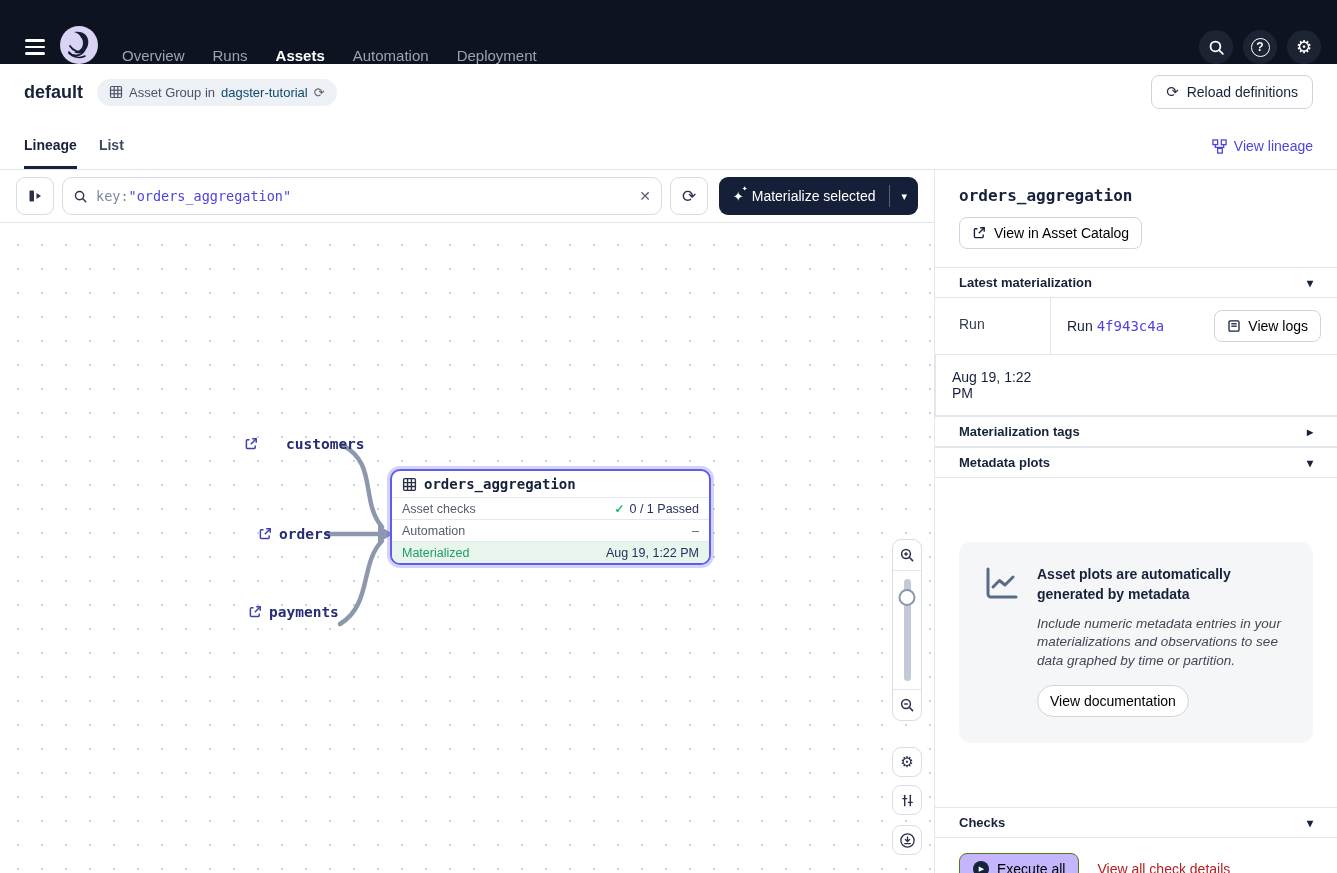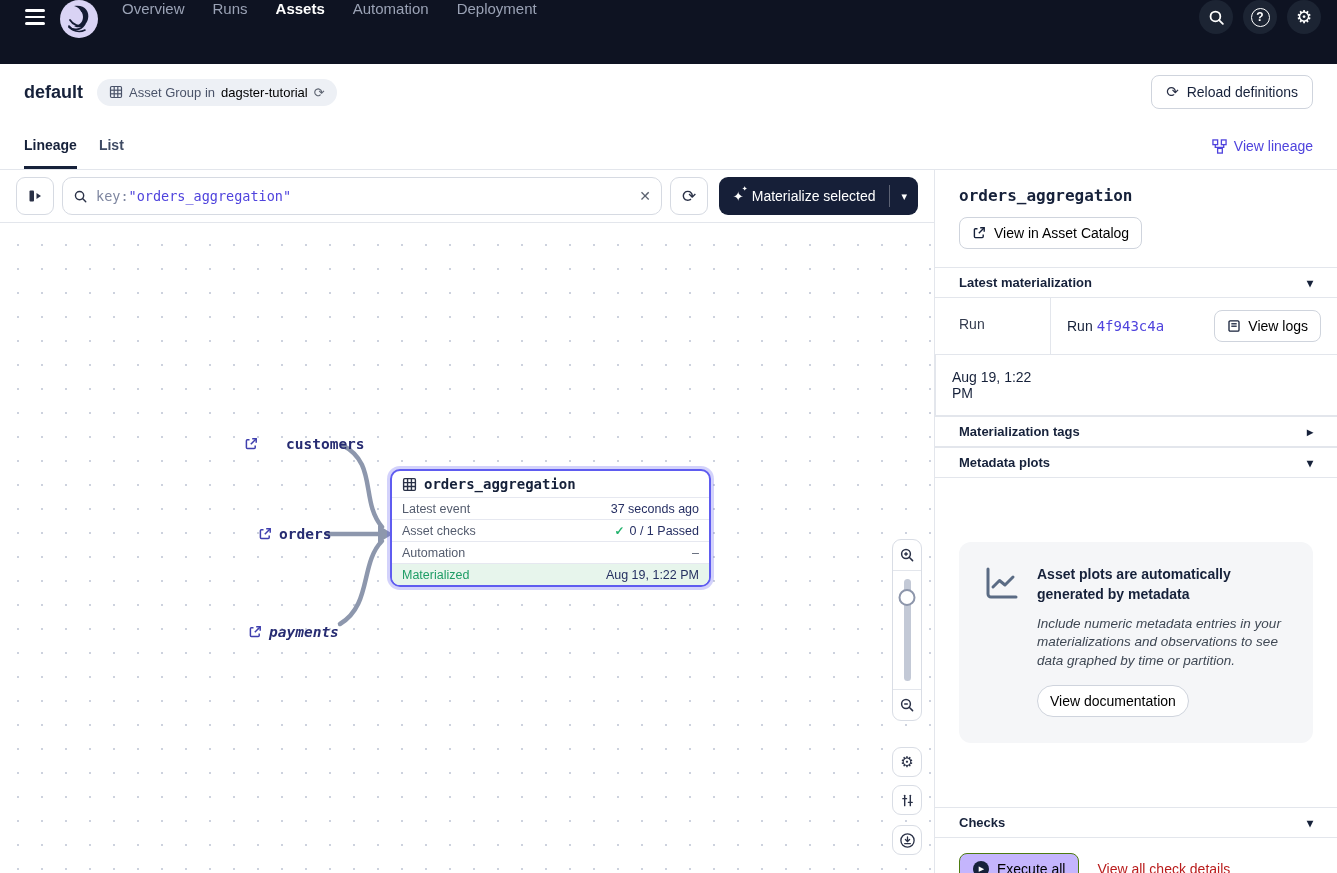--- a/index.html
+++ b/index.html
@@ -1,37 +1,37 @@
 <!DOCTYPE html>
 <html><head>
 <meta charset="utf-8">
 <style>
   * { box-sizing: border-box; margin: 0; padding: 0; }
   html,body { width:1337px; height:873px; overflow:hidden; background:#fff;
     font-family:"Liberation Sans", sans-serif; color:#16213a; }
   .mono { font-family:"DejaVu Sans Mono", monospace; }
 
   
-  .topnav { height:64px; background:#0e1322; display:flex; align-items:flex-start; padding:0 16px; gap:0; }
+  .topnav { height:64px; background:#0e1322; display:flex; align-items:flex-end; padding:0 16px; gap:0; }
   .hamburger { width:34px; height:34px; display:flex; flex-direction:column; justify-content:center; gap:4px; cursor:pointer; margin-left:2px; }
   .hamburger span { display:block; width:20px; height:2.5px; background:#fff; border-radius:2px; margin-left:7px; }
   .logo { width:38px; height:38px; margin:0 10px 0 8px; }
   .navlinks { display:flex; gap:28px; margin-left:14px; font-size:15px; }
   .navlink { color:#9aa2b5; cursor:pointer; }
   .navlink.active { color:#fff; font-weight:700; }
   .topnav-right { margin-left:auto; display:flex; gap:10px; }
   .circle-btn { width:34px; height:34px; border-radius:50%; background:#1c2433; display:flex; align-items:center; justify-content:center; color:#fff; cursor:pointer; }
   .help-glyph { width:19px; height:19px; border:1.6px solid #fff; border-radius:50%; font-size:12px; font-weight:700; display:flex; align-items:center; justify-content:center; }
   .gear-glyph { font-size:18px; line-height:1; }
 
   
   .page-header { height:56px; display:flex; align-items:center; padding:0 24px; }
   .page-title { font-size:18px; font-weight:700; }
   .badge { margin-left:14px; background:#edf0f5; border-radius:999px; padding:6px 12px; display:flex; align-items:center; gap:6px; font-size:13px; color:#4a5369; }
-  .badge a { color:#000000; text-decoration:none; cursor:pointer; }
+  .badge a { color:#0c4a6e; text-decoration:none; cursor:pointer; }
   .badge .refresh { color:#5c6370; font-size:13px; cursor:pointer; }
   .reload-btn { margin-left:auto; display:flex; align-items:center; gap:8px; border:1px solid #cfd4dd; border-radius:8px; padding:7px 14px; font-size:14px; background:#fff; cursor:pointer; color:#16213a; }
   .reload-btn .refresh { font-size:15px; color:#2a3147; }
 
   
   .tabs-row { height:50px; display:flex; align-items:flex-end; padding:0 24px; border-bottom:1px solid #e3e6ec; }
   .tab { font-size:14px; font-weight:700; padding-bottom:13px; cursor:pointer; margin-right:22px; }
   .tab.active { color:#16213a; border-bottom:3px solid #16213a; }
   .tab.inactive { color:#3e4a63; border-bottom:3px solid transparent; }
   .view-lineage { margin-left:auto; display:flex; align-items:center; gap:7px; color:#4f43dd; font-size:14px; padding-bottom:15px; cursor:pointer; }
@@ -231,43 +231,39 @@
         <span>customers</span>
       </div>
       <div class="asset-link" style="left:258px; top:303px;">
         <svg width="14" height="14" viewBox="0 0 14 14" fill="none" stroke="currentColor" stroke-width="1.5">
             <path d="M5.5 2.8H3.4c-.6 0-1 .4-1 1v6.8c0 .6.4 1 1 1h6.8c.6 0 1-.4 1-1V8.5"></path>
             <path d="M8.2 1.8h4v4"></path>
             <path d="M12 2 6.8 7.2"></path>
           </svg>
         <span>orders</span>
       </div>
-      <div class="asset-link" style="left:248px; top:401px;font-style:italic;">
+      <div class="asset-link" style="left:248px; top:381px;">
         <svg width="14" height="14" viewBox="0 0 14 14" fill="none" stroke="currentColor" stroke-width="1.5">
             <path d="M5.5 2.8H3.4c-.6 0-1 .4-1 1v6.8c0 .6.4 1 1 1h6.8c.6 0 1-.4 1-1V8.5"></path>
             <path d="M8.2 1.8h4v4"></path>
             <path d="M12 2 6.8 7.2"></path>
           </svg>
         <span>payments</span>
       </div>
 
       <div class="node-card">
         <div class="node-header">
           <svg width="15" height="15" viewBox="0 0 14 14" fill="none" stroke="#2a3147" stroke-width="1.3">
               <rect x="1.5" y="1.5" width="11" height="11" rx="1"></rect>
               <line x1="1.5" y1="5.2" x2="12.5" y2="5.2"></line>
               <line x1="1.5" y1="8.8" x2="12.5" y2="8.8"></line>
               <line x1="5.2" y1="1.5" x2="5.2" y2="12.5"></line>
               <line x1="8.8" y1="1.5" x2="8.8" y2="12.5"></line>
             </svg>
           <span>orders_aggregation</span>
-        </div>
-        <div class="node-row">
-          <span class="lbl">Latest event</span>
-          <span class="val">37 seconds ago</span>
         </div>
         <div class="node-row">
           <span class="lbl">Asset checks</span>
           <span class="val">
               <span class="check">✓</span>
               <span>0 / 1 Passed</span>
             </span>
         </div>
         <div class="node-row">
           <span class="lbl">Automation</span>

